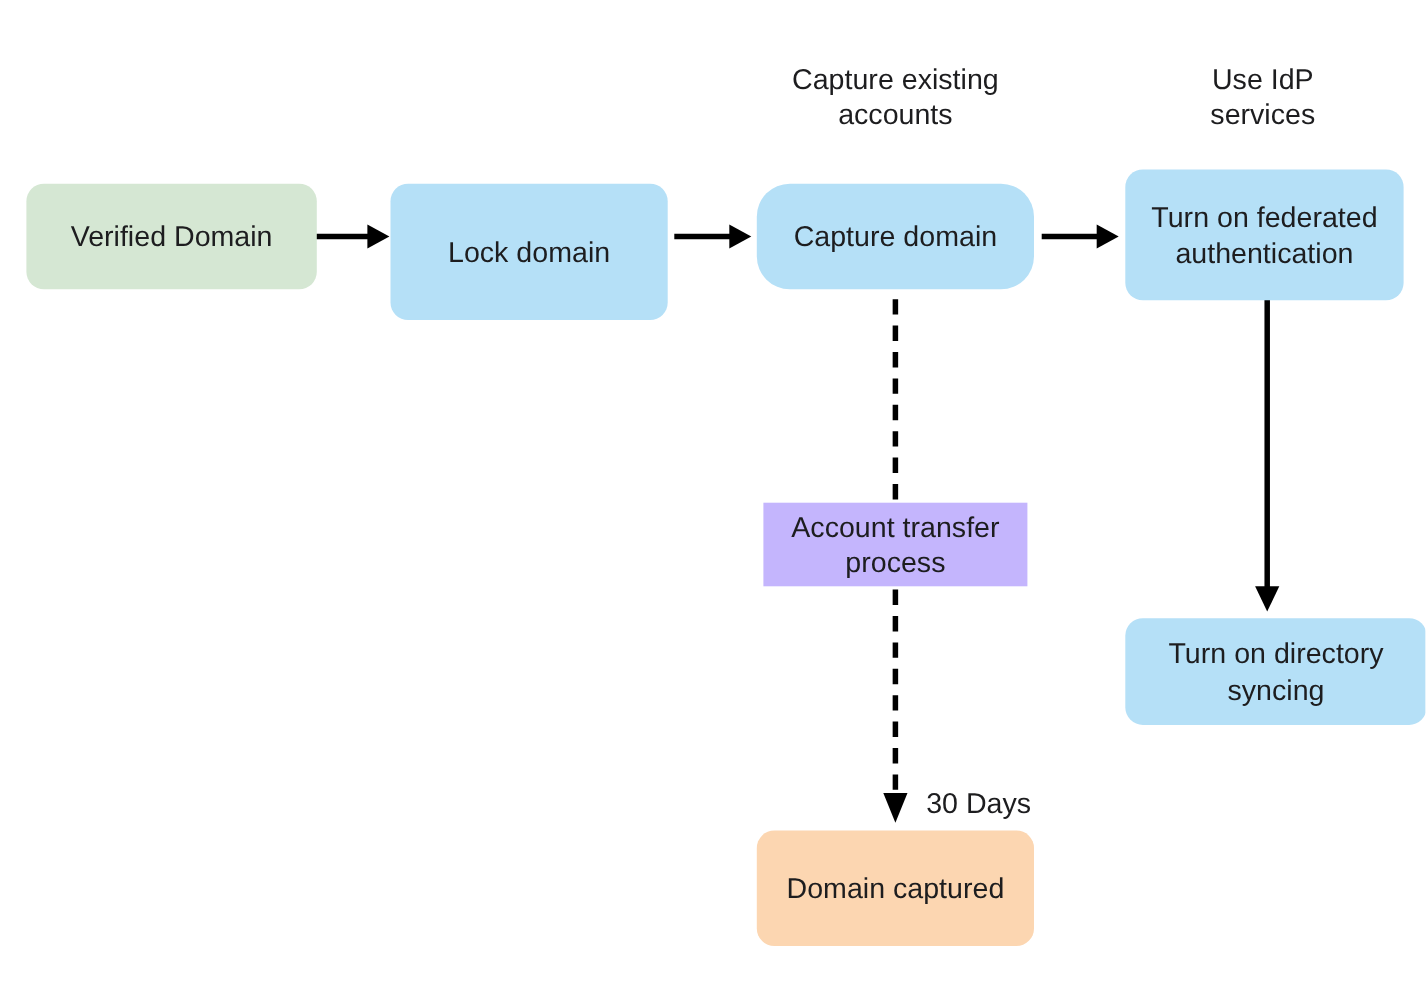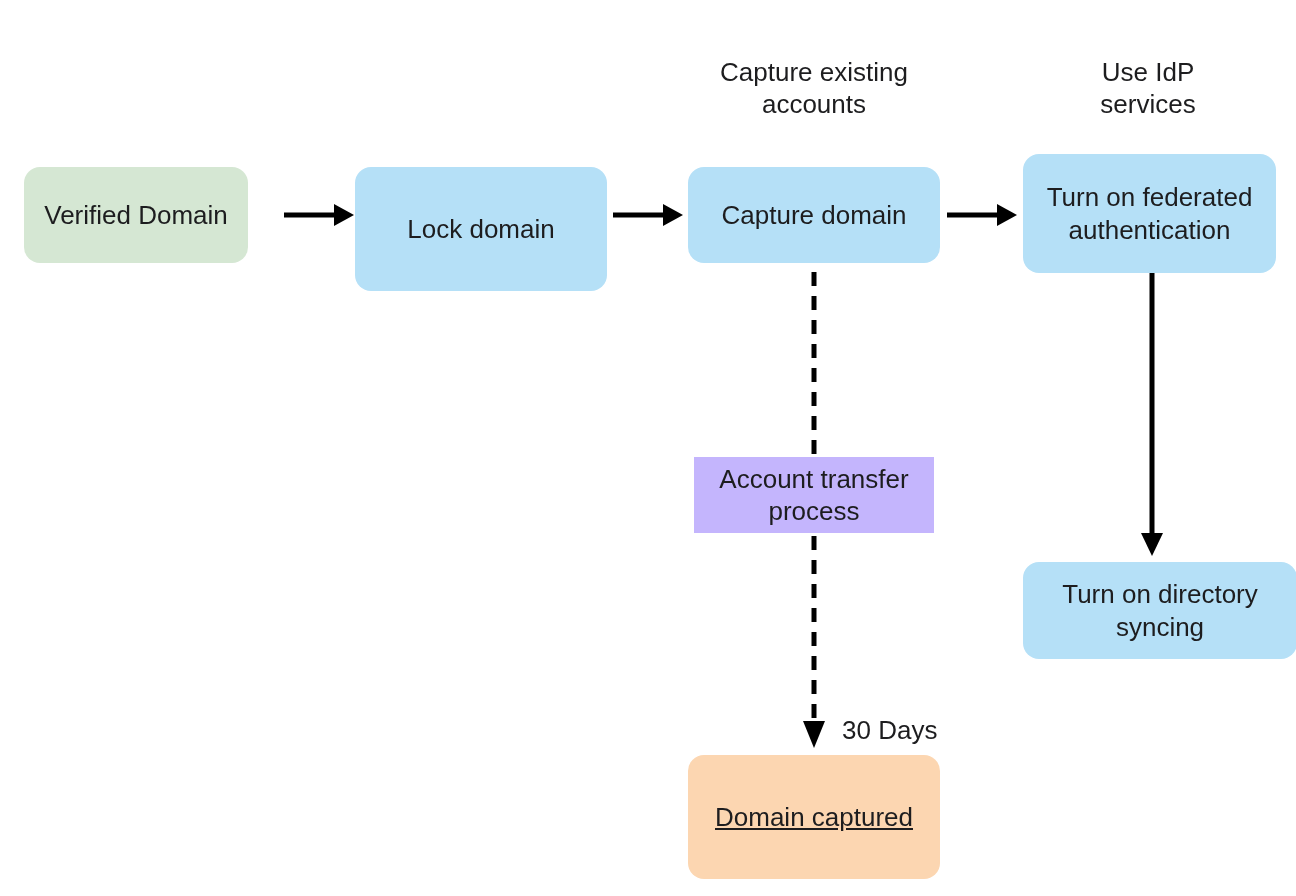--- a/index.html
+++ b/index.html
@@ -48,26 +48,26 @@
     white-space: pre-line;
   }
   .annotation.masked {
     background: #c4b5fd;
     padding: 6px 0;
   }
   .annotation.left-align {
     text-align: left;
   }
   
-  .n-verified   { left: 24px;   top: 167px; width: 224px; height: 96px; }
+  .n-verified   { left: 24px;   top: 167px; width: 264px; height: 96px; }
   .n-lock       { left: 355px;  top: 167px; width: 252px; height: 124px; }
   .n-capture    { left: 688px;  top: 167px; width: 252px; height: 96px; }
   .n-federated  { left: 1023px; top: 154px; width: 253px; height: 119px; }
   .n-dirsync    { left: 1023px; top: 562px; width: 274px; height: 97px; }
-  .n-captured   { left: 688px;  top: 755px; width: 252px; height: 124px; text-decoration: underline; }
+  .n-captured   { left: 688px;  top: 755px; width: 252px; height: 105px; }
   
   .a-limit    { left: 331px; top: 36px;  width: 300px; }
   .a-existing { left: 664px; top: 56px;  width: 300px; }
   .a-idp      { left: 998px; top: 56px;  width: 300px; }
   .a-transfer { left: 694px; top: 457px; width: 240px; }
   .a-30days   { left: 842px; top: 714px; width: 130px; }
 </style>
 </head>
 <body>
 
@@ -98,21 +98,21 @@
     <g>
       <line x1="814" y1="272" x2="814" y2="720" stroke="#000000" stroke-width="5" stroke-dasharray="14 10"></line>
       <polygon points="803,721 825,721 814,748" fill="#000000"></polygon>
     </g>
   </svg>
 
   <div class="node n-verified" style="background-color: rgb(213, 231, 211);">Verified Domain</div>
 
   <div class="node n-lock" style="background-color: rgb(181, 224, 247);">Lock domain</div>
 
-  <div class="node n-capture" style="background-color: rgb(181, 224, 247);">Capture domain</div>
+  <div class="node n-capture" style="background-color: rgb(181, 224, 247); border-radius: 30px;">Capture domain</div>
 
   <div class="node n-federated" style="background-color: rgb(181, 224, 247);">Turn on federated
 authentication</div>
 
   <div class="node n-dirsync" style="background-color: rgb(181, 224, 247);">Turn on directory
 syncing</div>
 
   <div class="node n-captured" style="background-color: rgb(252, 214, 177);">Domain captured</div>
 
 

